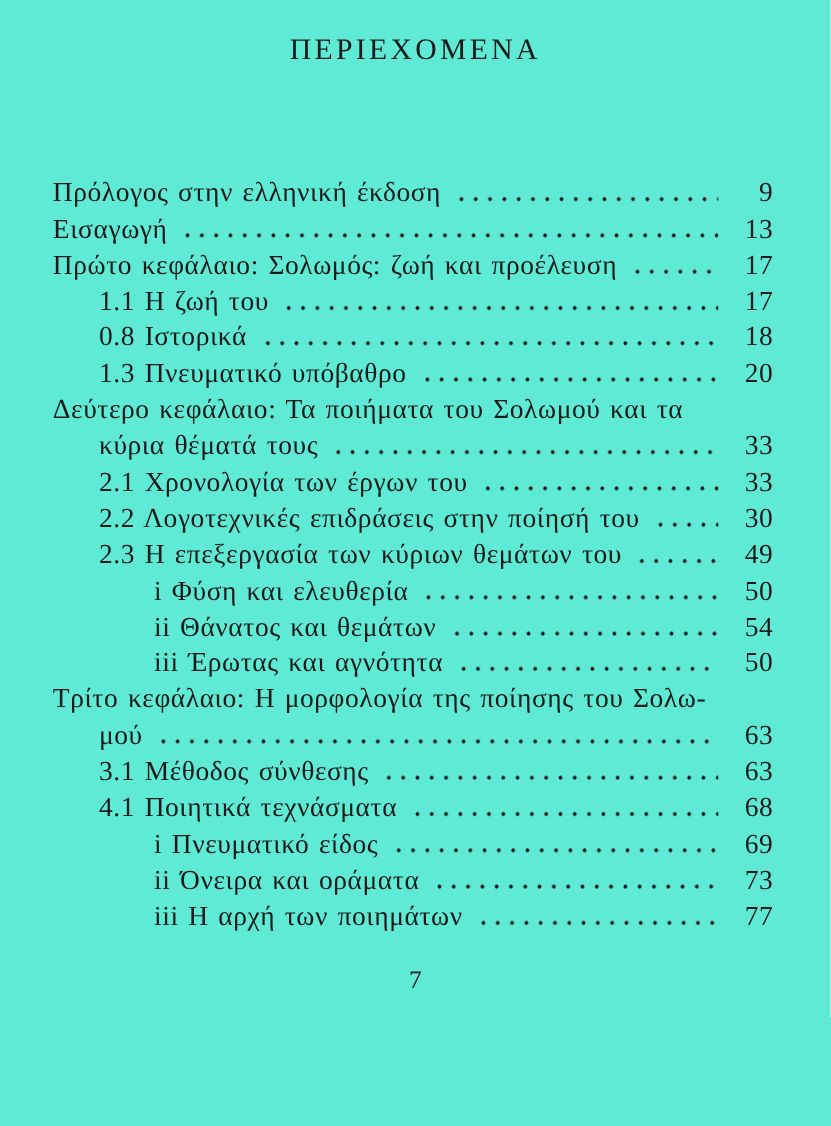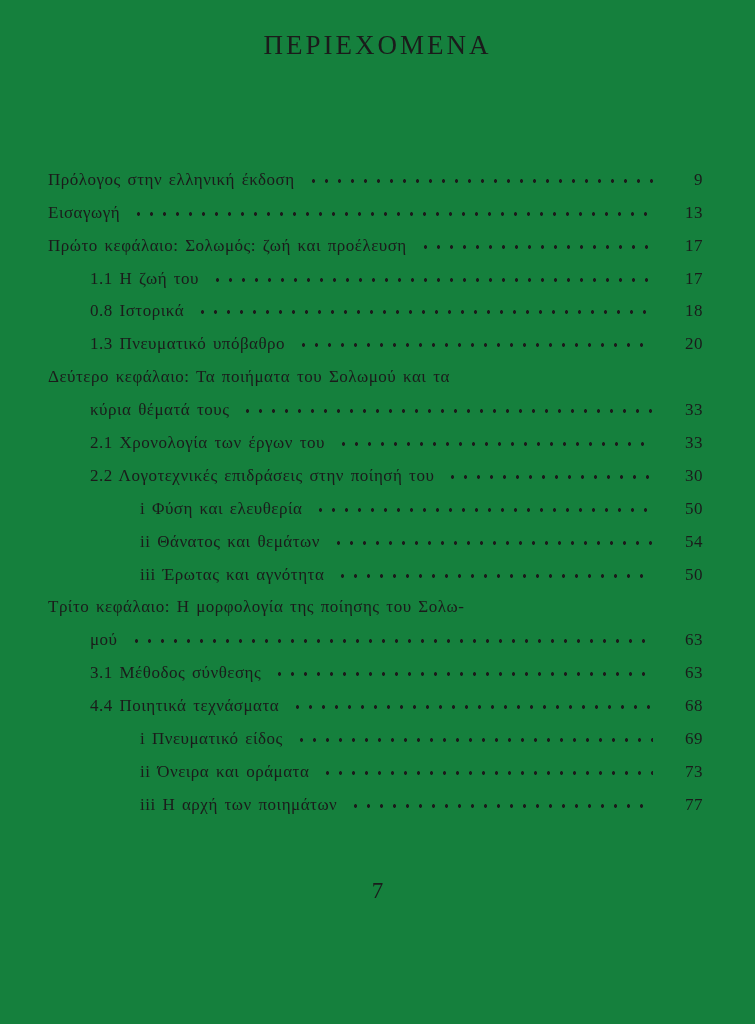--- a/index.html
+++ b/index.html
@@ -4,21 +4,21 @@
 <style>
   html, body {
     margin: 0;
     padding: 0;
     background: #ffffff;
   }
   .page {
     position: relative;
     width: 755px;
     height: 1024px;
-    background: #15803d;
+    background: #5eead4;
     color: #1b1b1b;
     font-family: "Liberation Serif", "DejaVu Serif", serif;
     overflow: hidden;
   }
   .title {
     position: absolute;
     top: 30px;
     left: 0;
     width: 100%;
     text-align: center;
@@ -30,21 +30,21 @@
   .toc {
     position: absolute;
     top: 157px;
     left: 48px;
     width: 655px;
   }
   .toc-row {
     display: flex;
     align-items: flex-end;
     height: 32.9px;
-    font-size: 17px;
+    font-size: 25px;
     letter-spacing: 0.5px;
     word-spacing: 2px;
     white-space: nowrap;
   }
   .toc-row.lv1 { padding-left: 42px; }
   .toc-row.lv2 { padding-left: 92px; }
   .entry-text {
     flex: 0 0 auto;
   }
   .leader {
@@ -117,20 +117,25 @@
       <div class="toc-row lv1">
         <span class="entry-text">2.1 Χρονολογία των έργων του</span>
         <span class="leader"></span>
         <span class="pageno">33</span>
       </div>
       <div class="toc-row lv1">
         <span class="entry-text">2.2 Λογοτεχνικές επιδράσεις στην ποίησή του</span>
         <span class="leader"></span>
         <span class="pageno">30</span>
       </div>
+      <div class="toc-row lv1">
+        <span class="entry-text">2.3 Η επεξεργασία των κύριων θεμάτων του</span>
+        <span class="leader"></span>
+        <span class="pageno">49</span>
+      </div>
       <div class="toc-row lv2">
         <span class="entry-text">i Φύση και ελευθερία</span>
         <span class="leader"></span>
         <span class="pageno">50</span>
       </div>
       <div class="toc-row lv2">
         <span class="entry-text">ii Θάνατος και θεμάτων</span>
         <span class="leader"></span>
         <span class="pageno">54</span>
       </div>
@@ -146,21 +151,21 @@
         <span class="entry-text">μού</span>
         <span class="leader"></span>
         <span class="pageno">63</span>
       </div>
       <div class="toc-row lv1">
         <span class="entry-text">3.1 Μέθοδος σύνθεσης</span>
         <span class="leader"></span>
         <span class="pageno">63</span>
       </div>
       <div class="toc-row lv1">
-        <span class="entry-text">4.4 Ποιητικά τεχνάσματα</span>
+        <span class="entry-text">4.1 Ποιητικά τεχνάσματα</span>
         <span class="leader"></span>
         <span class="pageno">68</span>
       </div>
       <div class="toc-row lv2">
         <span class="entry-text">i Πνευματικό είδος</span>
         <span class="leader"></span>
         <span class="pageno">69</span>
       </div>
       <div class="toc-row lv2">
         <span class="entry-text">ii Όνειρα και οράματα</span>

